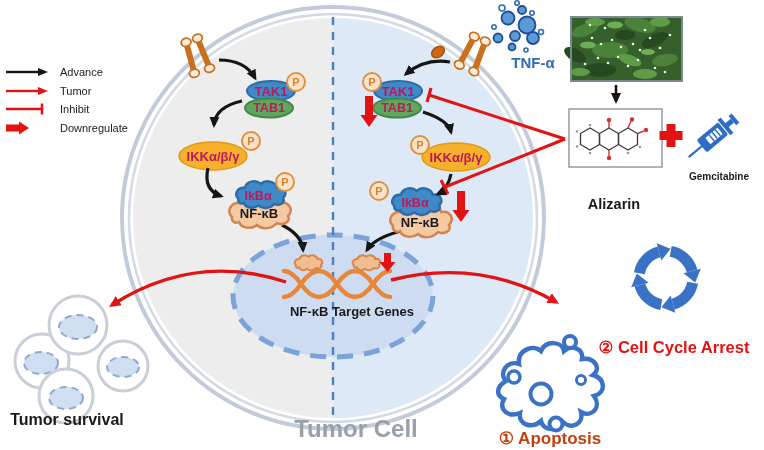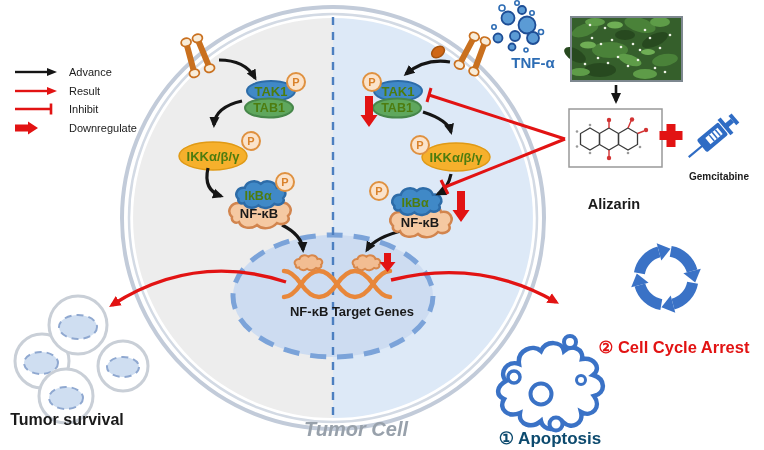--- a/index.html
+++ b/index.html
@@ -1,26 +1,26 @@
 <!DOCTYPE html>
 <html><head>
 <meta charset="utf-8">
 <style>
   html,body{margin:0;padding:0;background:#fff;}
   .stage{position:relative;width:764px;height:450px;overflow:hidden;background:#fff;
          font-family:"Liberation Sans",sans-serif;}
   .stage svg.gfx{position:absolute;left:0;top:0;}
   .lbl{position:absolute;white-space:nowrap;transform:translate(-50%,-50%);
        font-weight:bold;color:#1a1a1a;}
-  .lbl.white{color:#4d7c0f;}
+  .lbl.white{color:#be185d;}
   .pbadge{position:absolute;width:20px;height:20px;border-radius:50%;
           background:#fbe3cb;border:2px solid #df9140;color:#d9822b;
           font-weight:bold;font-size:11px;line-height:16px;text-align:center;
           transform:translate(-50%,-50%);box-sizing:border-box;}
-  .legend{position:absolute;left:13px;top:63px;}
+  .legend{position:absolute;left:4px;top:63px;}
   .legend .row{display:flex;align-items:center;height:18.5px;}
   .legend .row svg{width:48px;height:14px;flex:0 0 auto;}
   .legend .row span{font-size:11px;color:#1b1b1b;margin-left:8px;}
 </style>
 </head>
 <body>
 
 <div class="stage">
 
 <svg class="gfx" width="764" height="450" viewBox="0 0 764 450">
@@ -287,21 +287,21 @@
       <line x1="2" y1="7" x2="34" y2="7" stroke="#151515" stroke-width="2.4"></line>
       <polygon points="34,3 44,7 34,11" fill="#151515"></polygon>
     </svg>
     <span>Advance</span>
   </div>
   <div class="row">
     <svg viewBox="0 0 48 14">
       <line x1="2" y1="7" x2="34" y2="7" stroke="#e21313" stroke-width="2.4"></line>
       <polygon points="34,3 44,7 34,11" fill="#e21313"></polygon>
     </svg>
-    <span>Result</span>
+    <span>Tumor</span>
   </div>
   <div class="row">
     <svg viewBox="0 0 48 14">
       <line x1="2" y1="7" x2="38" y2="7" stroke="#e21313" stroke-width="2.4"></line>
       <line x1="38" y1="1.5" x2="38" y2="12.5" stroke="#e21313" stroke-width="2.6"></line>
     </svg>
     <span>Inhibit</span>
   </div>
   <div class="row">
     <svg viewBox="0 0 48 14">
@@ -330,17 +330,17 @@
 <div class="pbadge" style="left:420px;top:145px;">P</div>
 <div class="pbadge" style="left:379px;top:191px;">P</div>
 
 <div class="lbl" style="left:342px;top:311px;font-size:13px;padding-left:20px;">NF-κB Target Genes</div>
 <div class="lbl" style="left:533px;top:62px;font-size:15px;color:#2c6cb4;">TNF-α</div>
 
 <div class="lbl" style="left:614px;top:176px;font-size:14.5px;margin-top:28px;">Alizarin</div>
 <div class="lbl" style="left:719px;top:176px;font-size:10px;">Gemcitabine</div>
 
 <div class="lbl" style="left:674px;top:330px;font-size:16.5px;color:#e21313;margin-top:17px;">② Cell Cycle Arrest</div>
-<div class="lbl" style="left:550px;top:438px;font-size:17px;color:#0c4a6e;">① Apoptosis</div>
+<div class="lbl" style="left:550px;top:438px;font-size:17px;color:#c2410c;">① Apoptosis</div>
 <div class="lbl" style="left:67px;top:420px;font-size:16px;">Tumor survival</div>
-<div class="lbl" style="left:356px;top:429px;font-size:20px;color:#98a1ab;font-style:italic;">Tumor Cell</div>
+<div class="lbl" style="left:356px;top:429px;font-size:24px;color:#98a1ab;">Tumor Cell</div>
 
 </div>
 
 </body></html>

